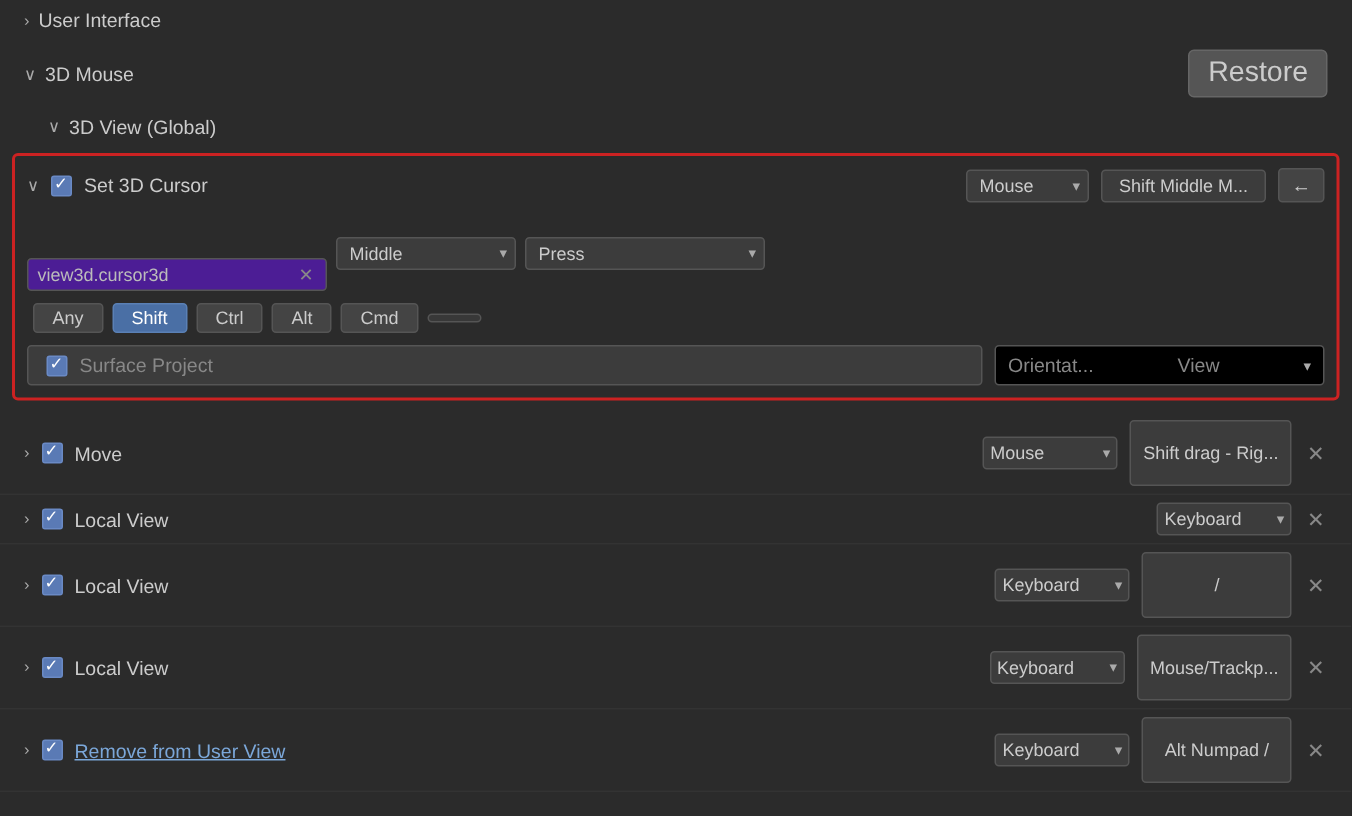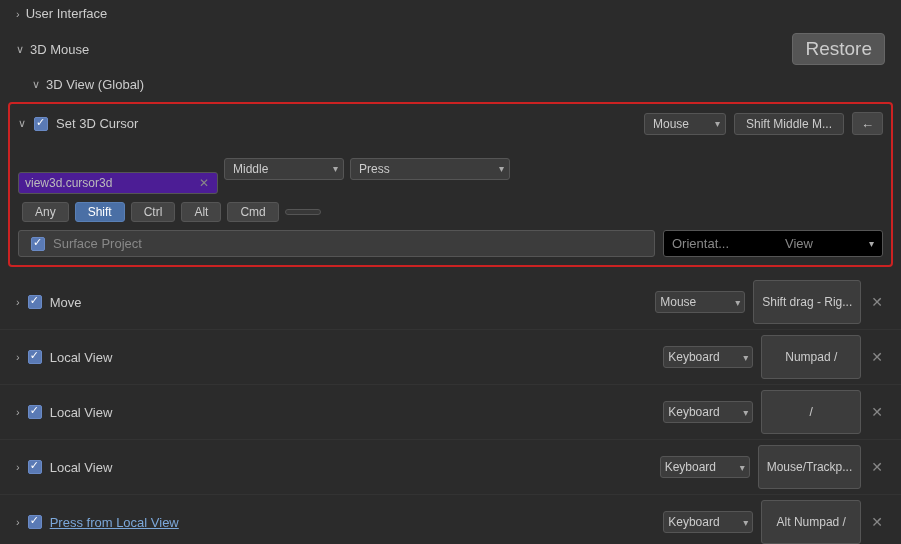--- a/index.html
+++ b/index.html
@@ -393,21 +393,20 @@
   </div>
 
   <div class="table-row">
     <span class="row-chevron">›</span>
     <input type="checkbox" class="checkbox" checked="" style="">
     <span class="row-label">Local View</span>
     <div class="input-type">
       <span>Keyboard</span>
       <span class="arrow">▾</span>
     </div>
-    <div class="shortcut-tag">Numpad /</div>
     <button class="x-btn">✕</button>
   </div>
 
   <div class="table-row">
     <span class="row-chevron">›</span>
     <input type="checkbox" class="checkbox" checked="" style="">
     <span class="row-label">Local View</span>
     <div class="input-type">
       <span>Keyboard</span>
       <span class="arrow">▾</span>
@@ -425,21 +424,21 @@
       <span class="arrow">▾</span>
     </div>
     <div class="shortcut-tag">Mouse/Trackp...</div>
     <button class="x-btn">✕</button>
   </div>
 
   <div class="table-row">
     <span class="row-chevron">›</span>
     <input type="checkbox" class="checkbox" checked="" style="">
     <span class="row-label">
-      <a>Press from Local View</a>
+      <a>Remove from User View</a>
     </span>
     <div class="input-type">
       <span>Keyboard</span>
       <span class="arrow">▾</span>
     </div>
     <div class="shortcut-tag">Alt Numpad /</div>
     <button class="x-btn">✕</button>
   </div>
 
 </div>

